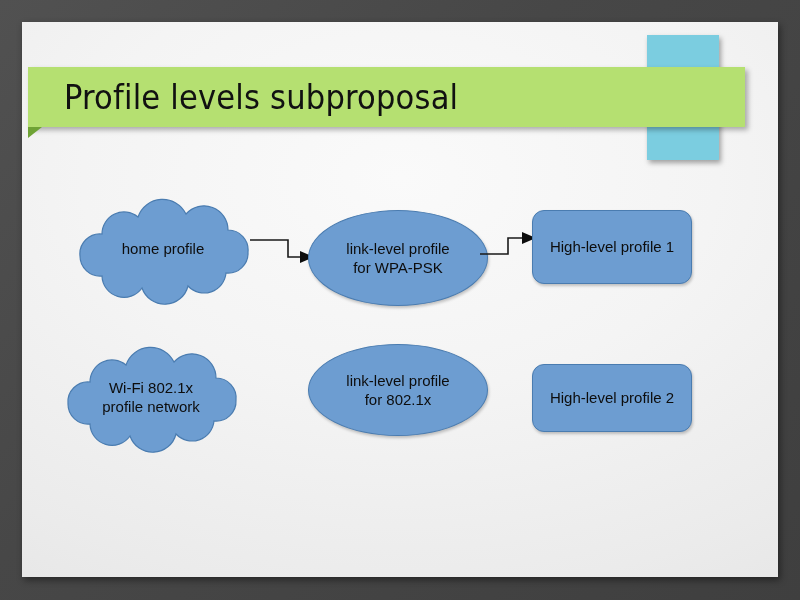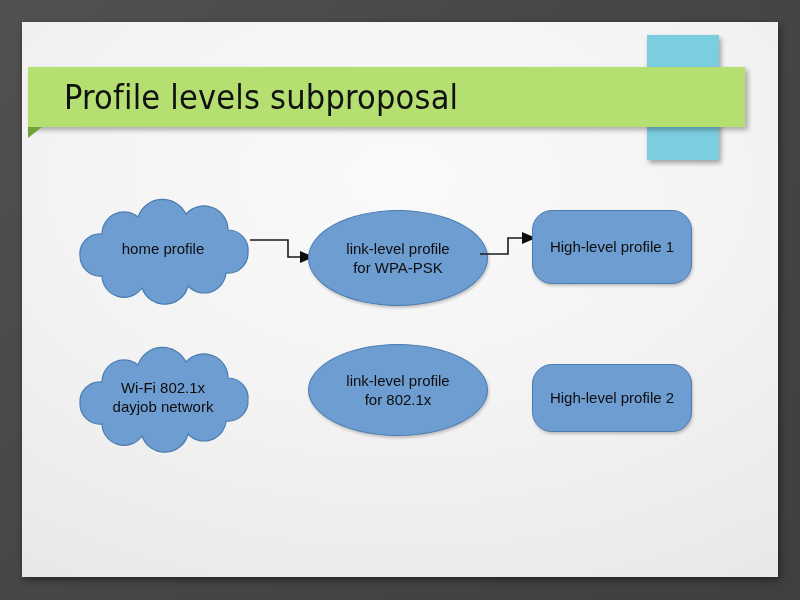--- a/index.html
+++ b/index.html
@@ -45,34 +45,34 @@
     align-items:center;justify-content:center;
     font-family:"Liberation Sans",sans-serif;
     font-size:15px;color:#0d0d0d;line-height:1.28;text-align:center;
     pointer-events:none;
   }
 
   
   .cloud{position:absolute;}
   .cloud svg{position:absolute;left:0;top:0;overflow:visible;}
   #cloud-1{left:42px;top:182px;width:198px;height:90px;}
-  #cloud-2{left:42px;top:330px;width:198px;height:90px;}
+  #cloud-2{left:30px;top:330px;width:198px;height:90px;}
 
   
   .ellipse{
     position:absolute;background:#6d9dd1;border:1px solid #4a7cb0;
     border-radius:50%;box-shadow:1px 2px 3px rgba(0,0,0,.22);
   }
   #ellipse-1{left:286px;top:188px;width:178px;height:94px;}
   #ellipse-2{left:286px;top:322px;width:178px;height:90px;}
 
   
   .rbox{
     position:absolute;background:#6d9dd1;border:1px solid #4a7cb0;
-    border-radius:20px;box-shadow:1px 2px 3px rgba(0,0,0,.22);
+    border-radius:12px;box-shadow:1px 2px 3px rgba(0,0,0,.22);
   }
   #box-1{left:510px;top:188px;width:158px;height:72px;}
   #box-2{left:510px;top:342px;width:158px;height:66px;}
 
   
   .connector{position:absolute;overflow:visible;}
   #arrow-1{left:228px;top:210px;width:68px;height:36px;}
   #arrow-2{left:458px;top:208px;width:60px;height:32px;}
 </style>
 </head>
@@ -127,21 +127,21 @@
     <div class="cloud" id="cloud-2">
       <svg width="198" height="90" viewBox="0 0 198 90" aria-hidden="true">
         <path d="M38 30 A22 22 0 0 1 74 13 A26 26 0 0 1 122 10
                  A24 24 0 0 1 164 26 A20 20 0 0 1 184 48
                  A20 20 0 0 1 162 69 A22 22 0 0 1 124 82
                  A24 24 0 0 1 78 84 A22 22 0 0 1 38 72
                  A20 20 0 0 1 16 52 A20 20 0 0 1 38 30 Z" fill="#6d9dd1" stroke="#4a7cb0" stroke-width="1.2"></path>
       </svg>
       <div class="shape-label">
         <span>Wi-Fi 802.1x</span>
-        <span>dayjob network</span>
+        <span>profile network</span>
       </div>
     </div>
 
     <div class="ellipse" id="ellipse-2">
       <div class="shape-label">
         <span>link-level profile</span>
         <span>for 802.1x</span>
       </div>
     </div>
 

